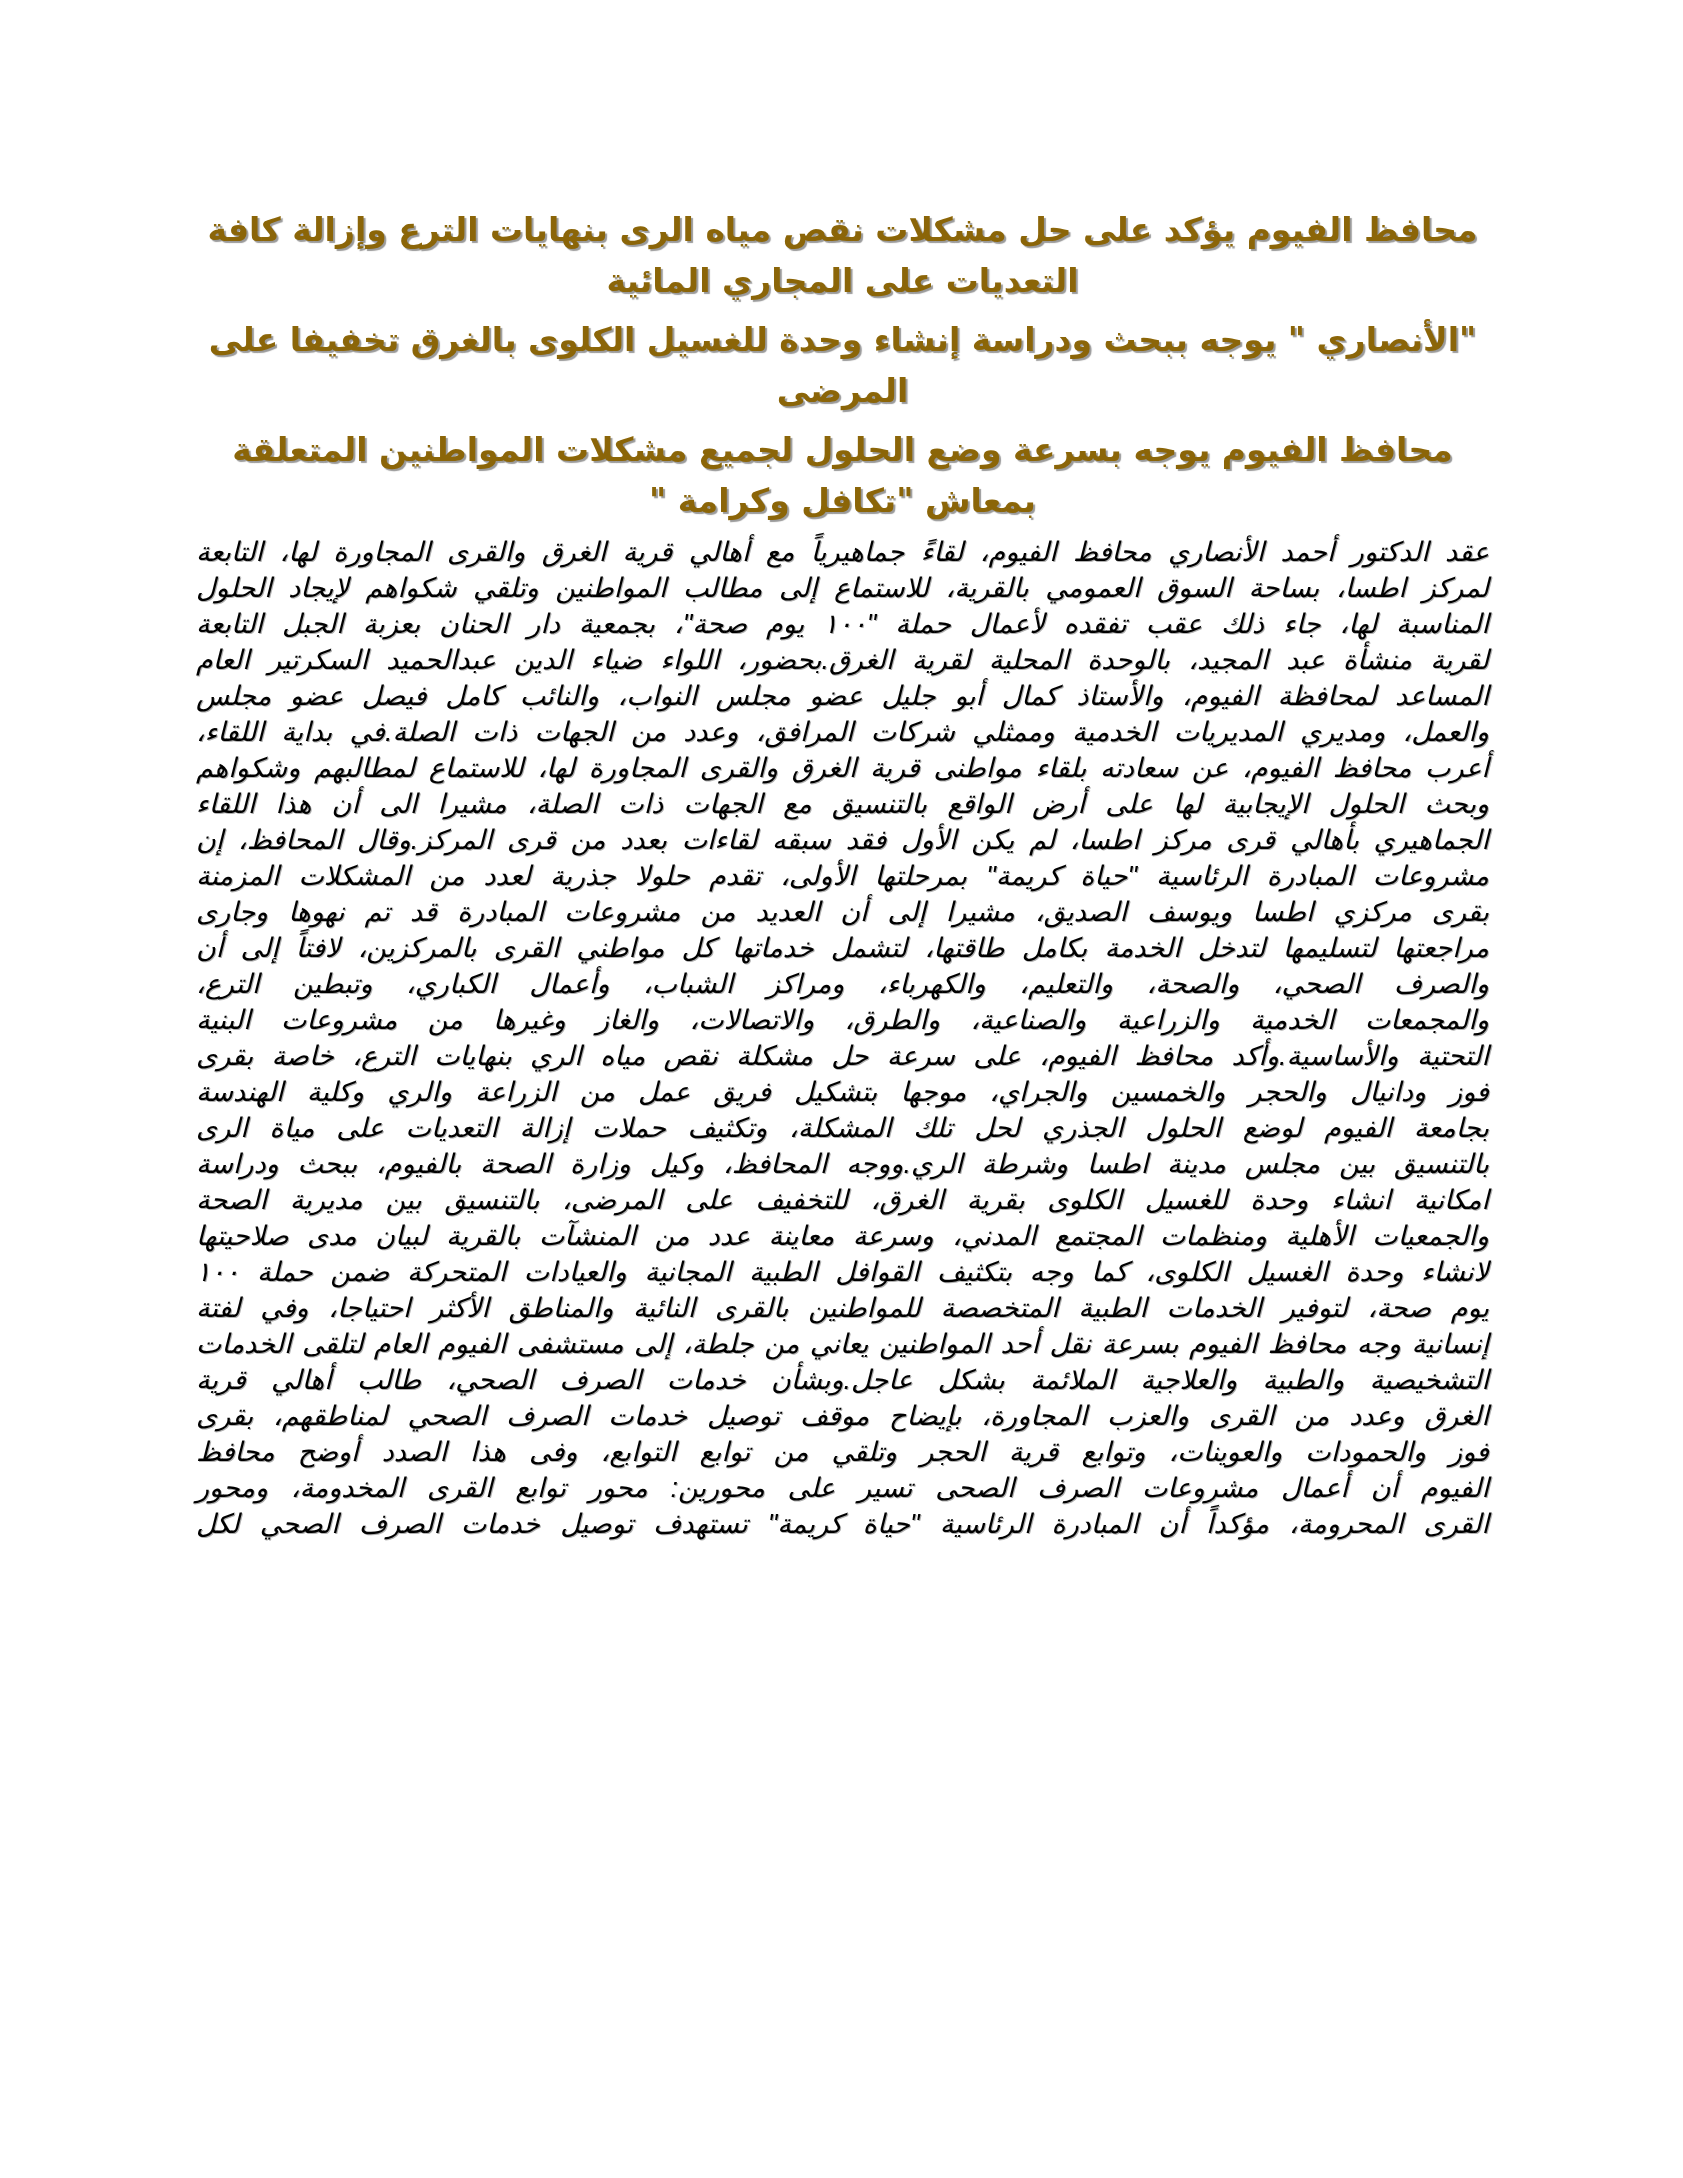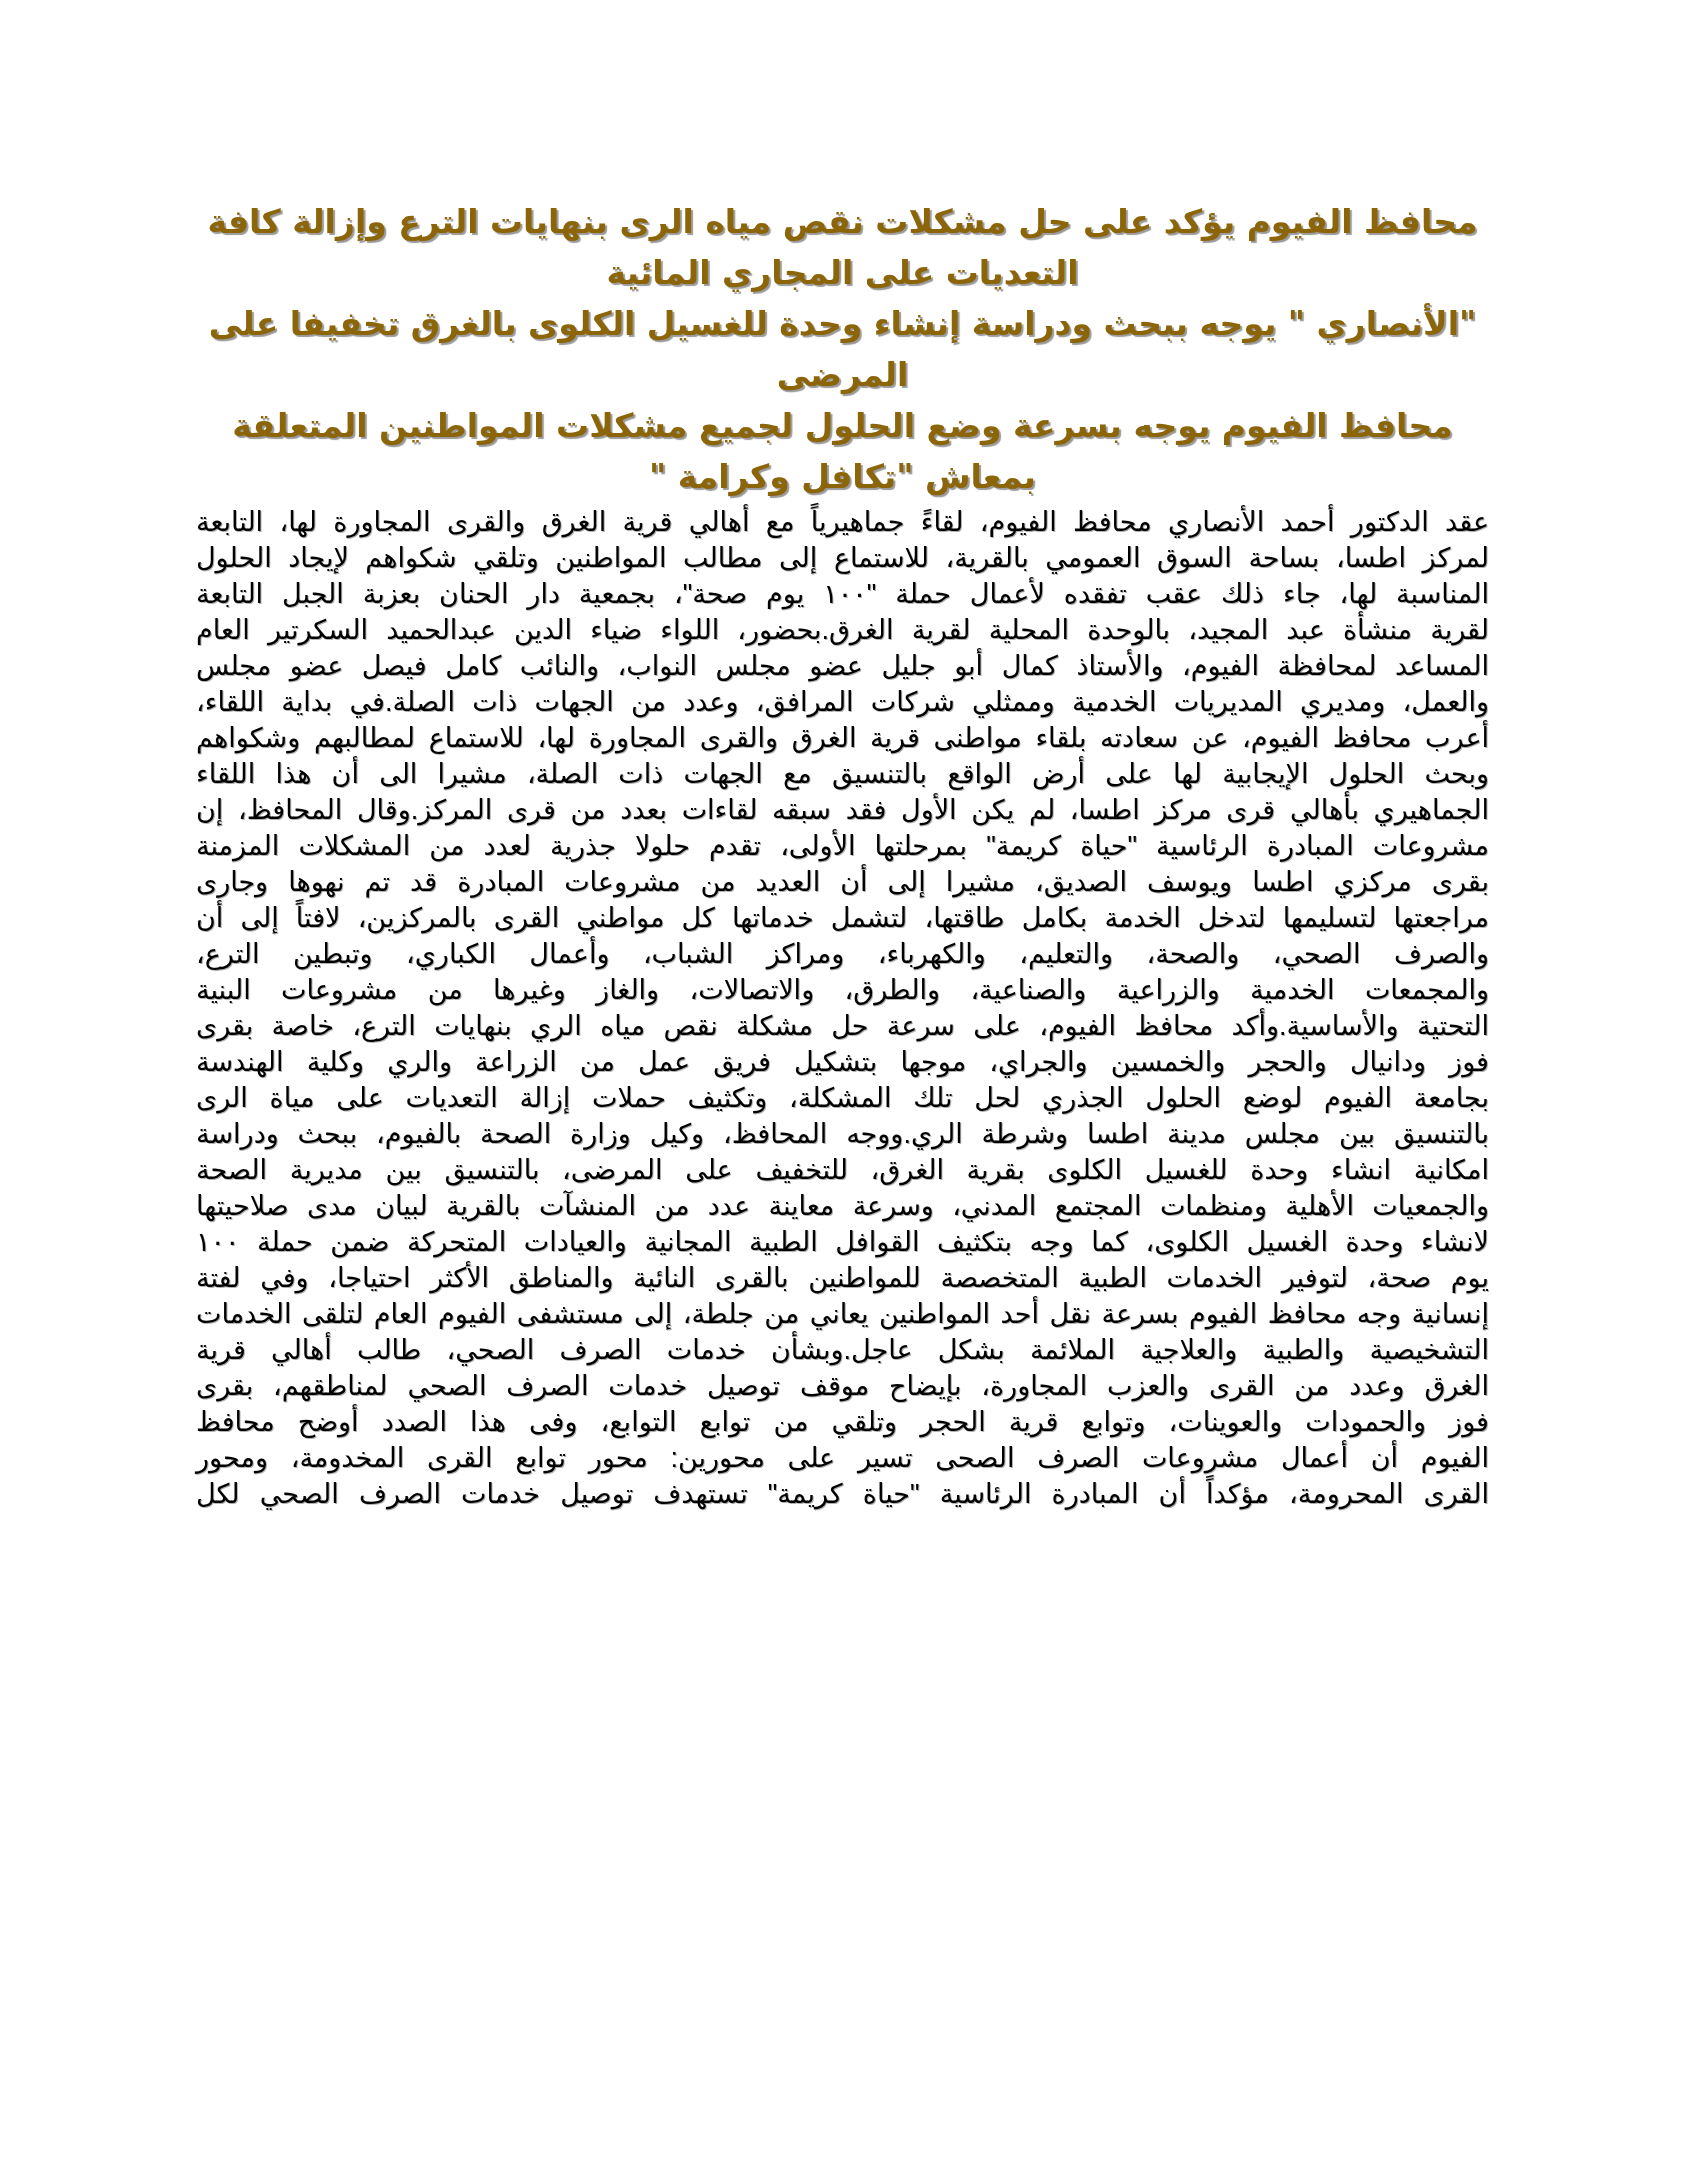--- a/index.html
+++ b/index.html
@@ -20,21 +20,21 @@
       width: 1293px;
       direction: rtl;
     }
     .headline {
       font-family: "DejaVu Sans", "Liberation Sans", sans-serif;
       font-weight: bold;
       color: #8b6508;
       text-align: center;
       font-size: 33px;
       line-height: 51px;
-      margin: 0;
+      margin: 8px;
       text-shadow: 2px 2px 1px #9a9a9a;
       letter-spacing: 0px;
     }
     .headline + .headline {
       margin-top: 0px;
     }
     .body-text {
       font-family: "Liberation Sans", "DejaVu Sans", sans-serif;
       font-size: 27px;
       line-height: 36px;
@@ -44,20 +44,21 @@
       margin: 2px 0 0 0;
       text-shadow: 1px 1px 0px #b0b0b0;
     }
     .body-line {
       display: block;
       text-align: justify;
       text-align-last: justify;
       white-space: nowrap;
       height: 36px;
       overflow: visible;
+      font-style: italic;
     }
     .body-line.last {
       text-align-last: justify;
     }
   </style>
 </head>
 <body>
 
 <div class="page">
   <h1 class="headline">محافظ الفيوم يؤكد على حل مشكلات نقص مياه الرى بنهايات الترع وإزالة كافة التعديات على المجاري المائية</h1>

